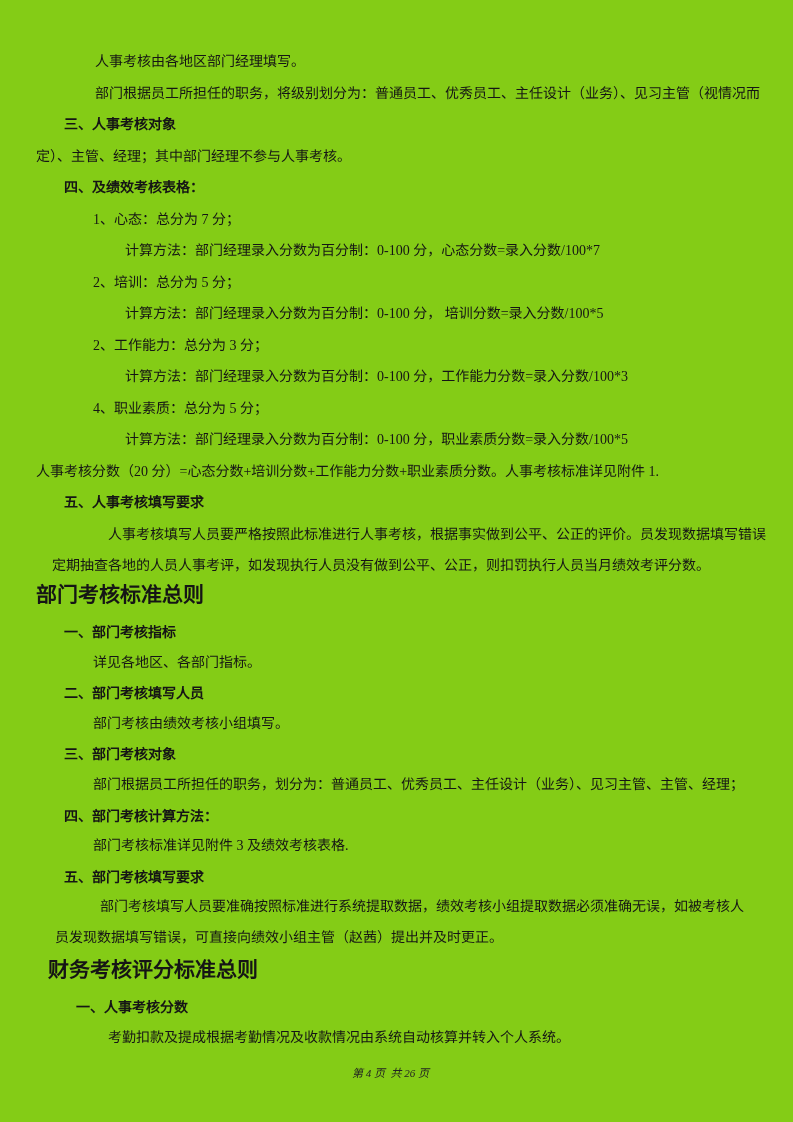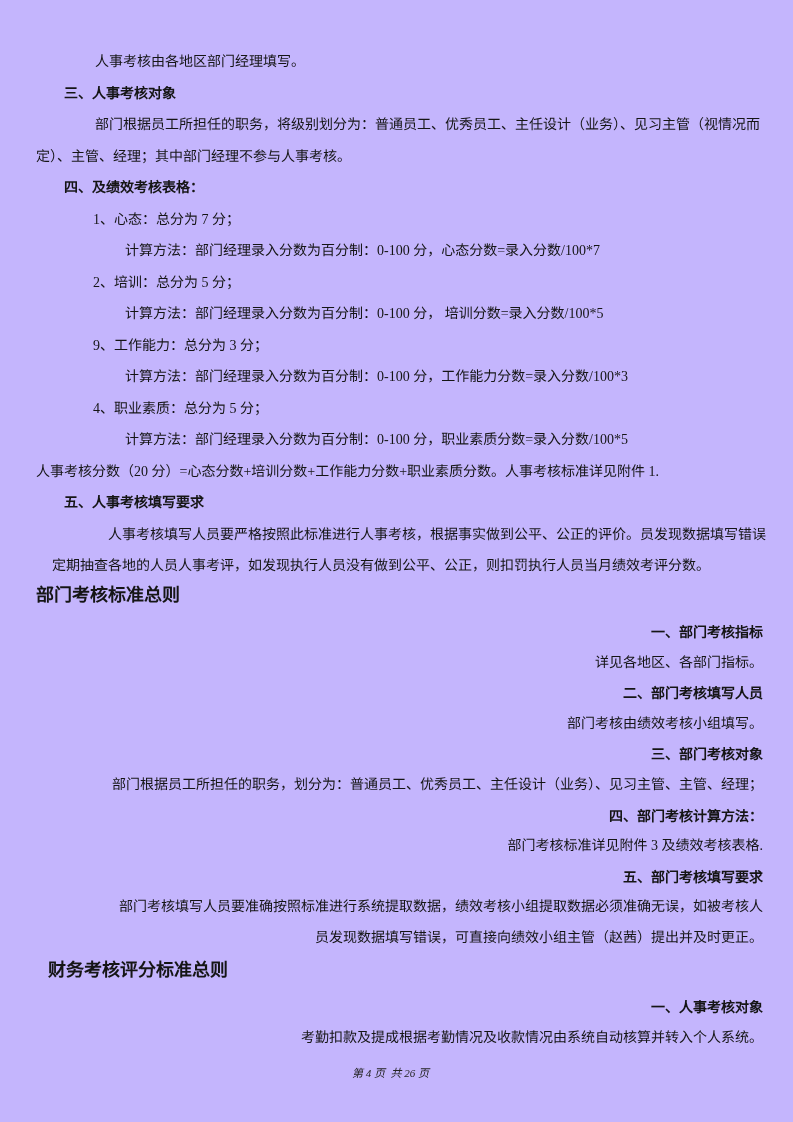--- a/index.html
+++ b/index.html
@@ -1,46 +1,46 @@
 <!DOCTYPE html>
 <html lang="zh-CN"><head>
 <meta charset="utf-8">
 <style>
   html, body { margin: 0; padding: 0; background: #ffffff; }
   .page {
     position: relative;
     width: 793px;
     height: 1122px;
-    background: #c4b5fd;
+    background: #84cc16;
     overflow: hidden;
     color: #151515;
     font-family: "Liberation Serif", "DejaVu Serif", serif;
     font-size: 14px;
   }
   .section { position: absolute; left: 36px; right: 30px; }
   .sec-personnel { top: 46px; }
   .sec-department { top: 579px; }
   .sec-finance { top: 954px; margin-left: 12px; }
 
   .ln {
     white-space: pre;
     line-height: 31.5px;
     font-size: 14px;
   }
-  .sec-department .ln, .sec-finance .ln { line-height: 30.6px; text-align: right; }
+  .sec-department .ln, .sec-finance .ln { line-height: 30.6px; }
 
   .hd {
     font-weight: bold;
     font-family: "Liberation Sans", "DejaVu Sans", sans-serif;
     font-size: 14px;
   }
   .big-title {
     font-weight: bold;
     font-family: Liberation Serif, serif;
-    font-size: 18px;
+    font-size: 21px;
     line-height: 32px;
     white-space: pre;
     margin-bottom: 6px;
   }
 
   
   .ind-0    { padding-left: 0; }
   .ind-h    { padding-left: 28px; }  
   .ind-b    { padding-left: 57px; }  
   .ind-p1   { padding-left: 59px; }  
@@ -63,30 +63,30 @@
     font-style: italic;
   }
 </style>
 </head>
 <body>
 
 <div class="page">
 
   <div class="section sec-personnel">
     <div class="ln ind-p1">人事考核由各地区部门经理填写。</div>
+    <div class="ln ind-p1">部门根据员工所担任的职务，将级别划分为：普通员工、优秀员工、主任设计（业务）、见习主管（视情况而</div>
     <div class="ln ind-h hd">三、人事考核对象</div>
-    <div class="ln ind-p1">部门根据员工所担任的职务，将级别划分为：普通员工、优秀员工、主任设计（业务）、见习主管（视情况而</div>
     <div class="ln ind-0">定）、主管、经理；其中部门经理不参与人事考核。</div>
     <div class="ln ind-h hd">四、及绩效考核表格：</div>
 
     <div class="ln ind-b">1、心态：总分为 7 分；</div>
     <div class="ln ind-m">计算方法：部门经理录入分数为百分制：0-100 分，心态分数=录入分数/100*7</div>
     <div class="ln ind-b">2、培训：总分为 5 分；</div>
     <div class="ln ind-m">计算方法：部门经理录入分数为百分制：0-100 分， 培训分数=录入分数/100*5</div>
-    <div class="ln ind-b">9、工作能力：总分为 3 分；</div>
+    <div class="ln ind-b">2、工作能力：总分为 3 分；</div>
     <div class="ln ind-m">计算方法：部门经理录入分数为百分制：0-100 分，工作能力分数=录入分数/100*3</div>
     <div class="ln ind-b">4、职业素质：总分为 5 分；</div>
     <div class="ln ind-m">计算方法：部门经理录入分数为百分制：0-100 分，职业素质分数=录入分数/100*5</div>
 
     <div class="ln ind-0">人事考核分数（20 分）=心态分数+培训分数+工作能力分数+职业素质分数。人事考核标准详见附件 1.</div>
     <div class="ln ind-h hd">五、人事考核填写要求</div>
     <div class="ln ind-req1">人事考核填写人员要严格按照此标准进行人事考核，根据事实做到公平、公正的评价。员发现数据填写错误</div>
     <div class="ln ind-req2">定期抽查各地的人员人事考评，如发现执行人员没有做到公平、公正，则扣罚执行人员当月绩效考评分数。</div>
   </div>
 
@@ -100,19 +100,19 @@
     <div class="ln ind-b">部门根据员工所担任的职务，划分为：普通员工、优秀员工、主任设计（业务）、见习主管、主管、经理；</div>
     <div class="ln ind-h hd">四、部门考核计算方法：</div>
     <div class="ln ind-b">部门考核标准详见附件 3 及绩效考核表格.</div>
     <div class="ln ind-h hd">五、部门考核填写要求</div>
     <div class="ln ind-breq1">部门考核填写人员要准确按照标准进行系统提取数据，绩效考核小组提取数据必须准确无误，如被考核人</div>
     <div class="ln ind-breq2">员发现数据填写错误，可直接向绩效小组主管（赵茜）提出并及时更正。</div>
   </div>
 
   <div class="section sec-finance">
     <div class="big-title ind-0">财务考核评分标准总则</div>
-    <div class="ln ind-h hd">一、人事考核对象</div>
+    <div class="ln ind-h hd">一、人事考核分数</div>
     <div class="ln ind-fin">考勤扣款及提成根据考勤情况及收款情况由系统自动核算并转入个人系统。</div>
   </div>
 
   <div class="footer">第 4 页  共 26 页</div>
 
 </div>
 
 </body></html>

